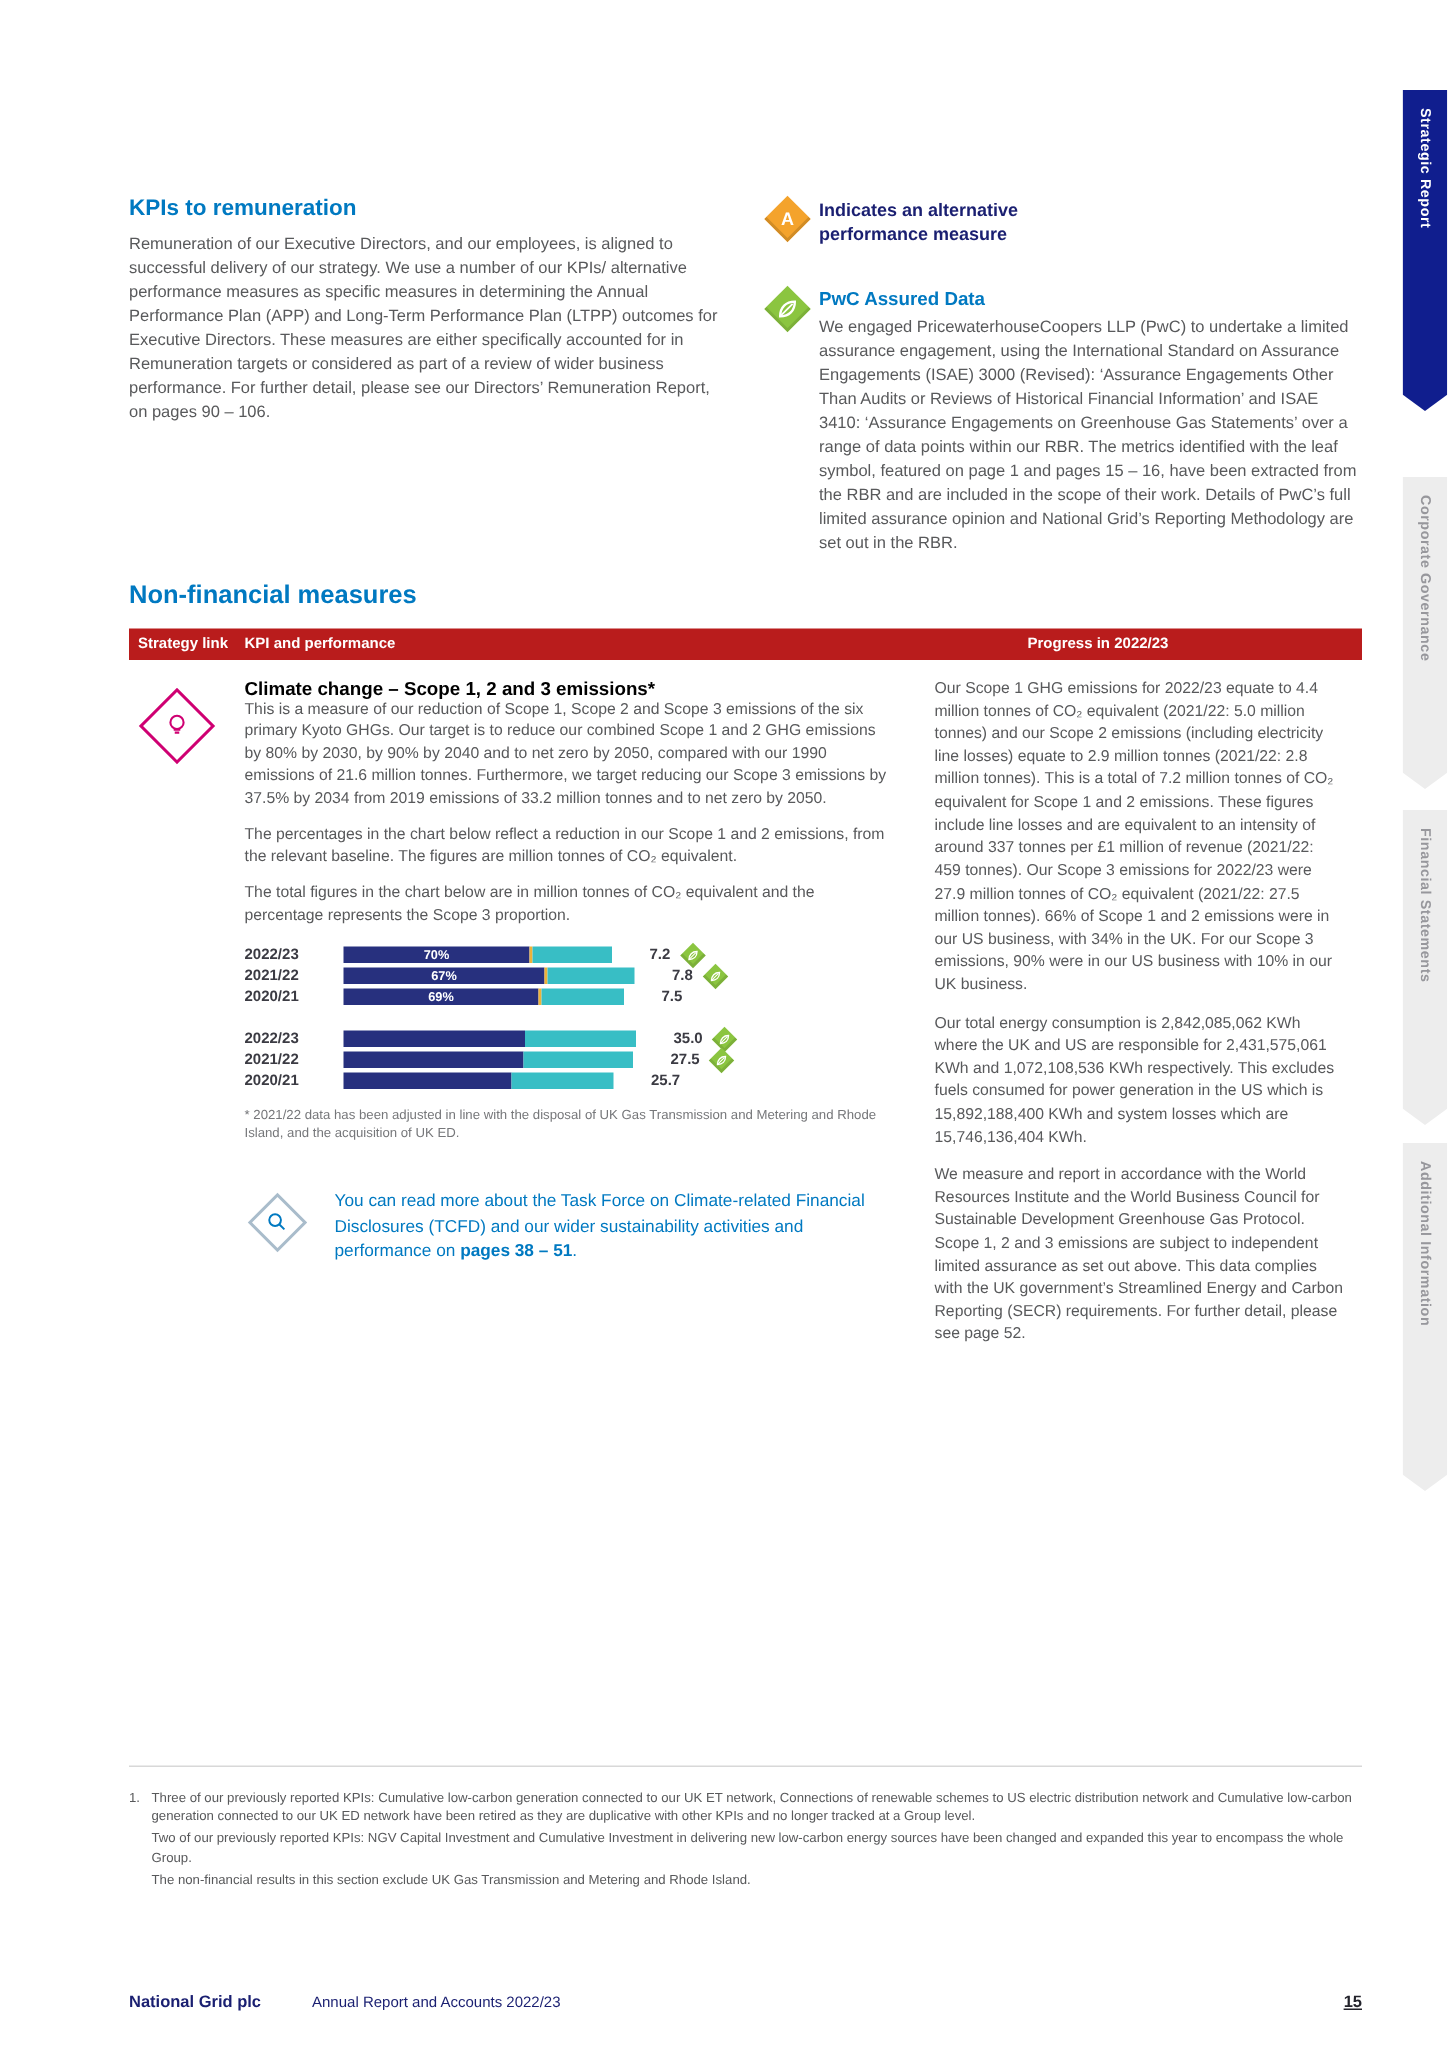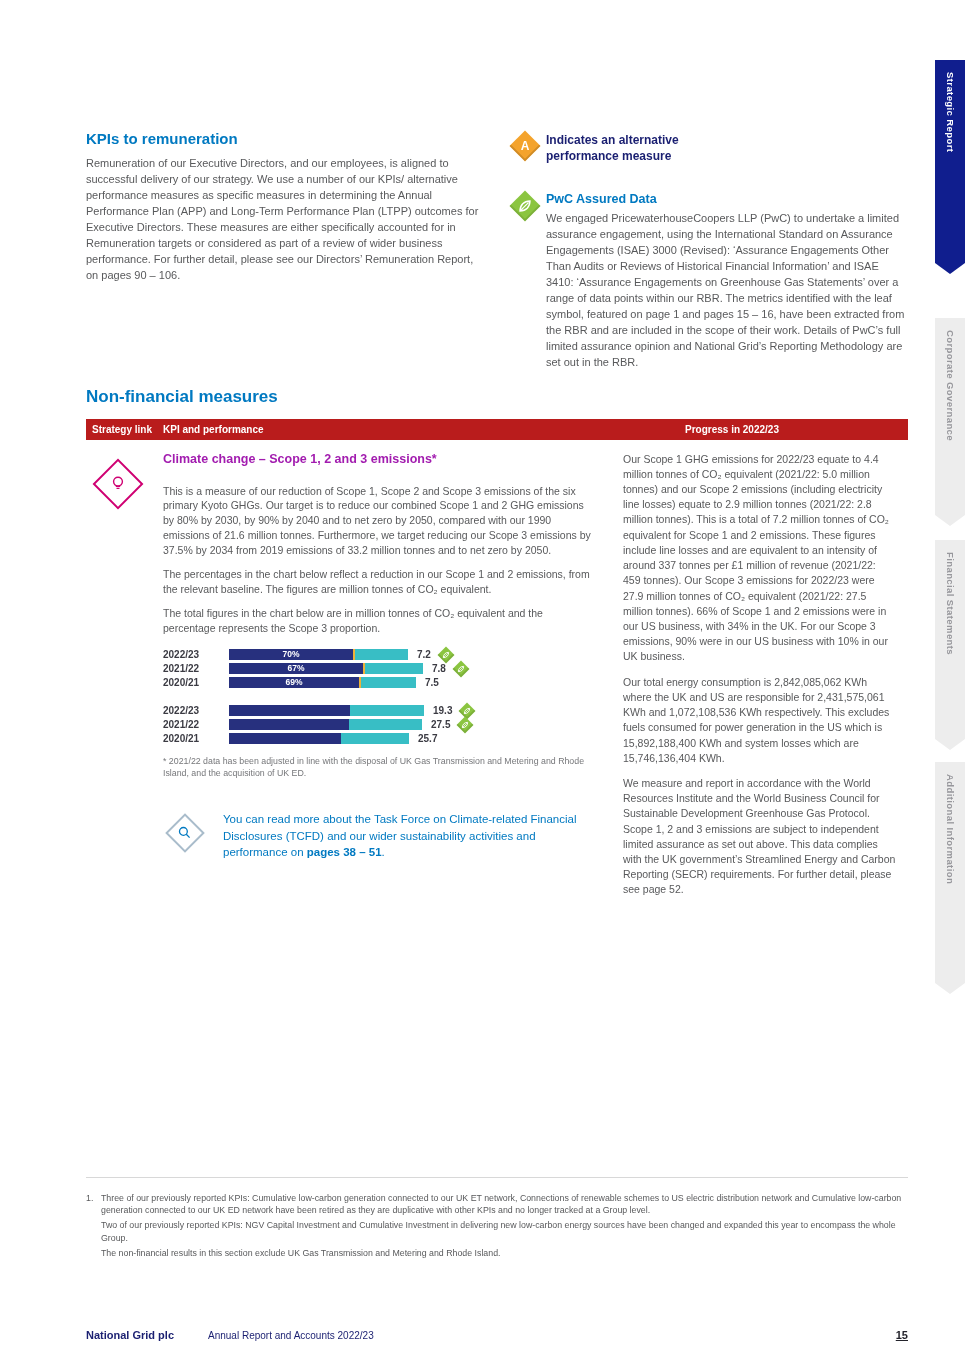--- a/index.html
+++ b/index.html
@@ -52,32 +52,32 @@
   .th-progress { flex:1; }
 
   .table-body { display:flex; padding-top:12px; height:738px; border-bottom:1px solid #d8d8d8; }
   .col-strategy { width:77px; flex:none; }
   .col-kpi { width:460px; flex:none; padding-right:26px; }
   .col-progress { flex:1; padding-right:12px; }
 
   .strategy-badge { width:36px; height:36px; border:2.5px solid #cf0072; transform: rotate(45deg); margin:14px 0 0 14px; display:flex; align-items:center; justify-content:center; }
   .strategy-badge svg { transform: rotate(-45deg); display:block; }
 
-  .kpi-title { font-size:12.5px; font-weight:bold; color:#a21caf; margin-bottom:18px; }
+  .kpi-title { font-size:12.5px; font-weight:bold; color:#000000; margin-bottom:0; }
   .kpi-p { font-size:10.5px; line-height:1.42; color:#58595b; margin-bottom:9px; }
 
   .chart { margin-top:13px; }
   .chart2 { margin-top:17px; }
   .chart-row { display:flex; align-items:center; margin-bottom:2px; }
   .chart-cat { width:66px; flex:none; font-size:10px; font-weight:bold; color:#3b3b43; }
   .seg { height:11px; display:block; flex:none; }
   .seg.navy { background:#27307e; color:#fff; font-size:8.5px; font-weight:bold; text-align:center; line-height:11px; }
   .seg.teal { background:#38bec5; }
   .seg.divider { width:2px; background:#edb23a; }
-  .chart-val { margin-left:9px; font-size:10px; font-weight:bold; color:#3b3b43; }
+  .chart-val { margin-left:25px; font-size:10px; font-weight:bold; color:#3b3b43; }
 
   .chart-note { margin-top:12px; font-size:8.8px; line-height:1.35; color:#76777a; max-width:432px; }
 
   .tcfd { display:flex; margin-top:32px; align-items:flex-start; }
   .search-badge { width:28px; height:28px; border:2px solid #a9bccb; transform: rotate(45deg); margin:8px 6px 0 8px; flex:none; display:flex; align-items:center; justify-content:center; }
   .search-badge svg { transform: rotate(-45deg); display:block; }
   .tcfd-text { margin-left:18px; font-size:11.5px; color:#0079c1; line-height:1.4; max-width:368px; }
   .tcfd-text strong { font-weight:bold; }
 
   .prog-p { font-size:10.5px; line-height:1.45; color:#58595b; margin-bottom:10px; }
@@ -200,21 +200,21 @@
               <span class="seg divider"></span>
               <span class="seg teal" style="width: 55px;"></span>
               <span class="chart-val">7.5</span>
             </div>
           </div>
         <div class="chart chart2" id="chart2">
             <div class="chart-row">
               <span class="chart-cat">2022/23</span>
               <span class="seg navy" style="width: 121px;"></span>
               <span class="seg teal" style="width: 74px;"></span>
-              <span class="chart-val">19.3</span>
+              <span class="chart-val">35.0</span>
               <span class="diamond leaf-badge leaf-sm">
                 <svg viewBox="0 0 12 12">
                   <path d="M2.3 9.7 C2.3 5.2 5.2 2.3 9.7 2.3 C9.7 6.8 6.8 9.7 2.3 9.7 Z" fill="none" stroke="#ffffff" stroke-width="1.3"></path>
                   <path d="M2.6 9.4 L8.6 3.4" fill="none" stroke="#ffffff" stroke-width="1"></path>
                 </svg>
               </span>
             </div>
             <div class="chart-row">
               <span class="chart-cat">2021/22</span>
               <span class="seg navy" style="width: 120px;"></span>

